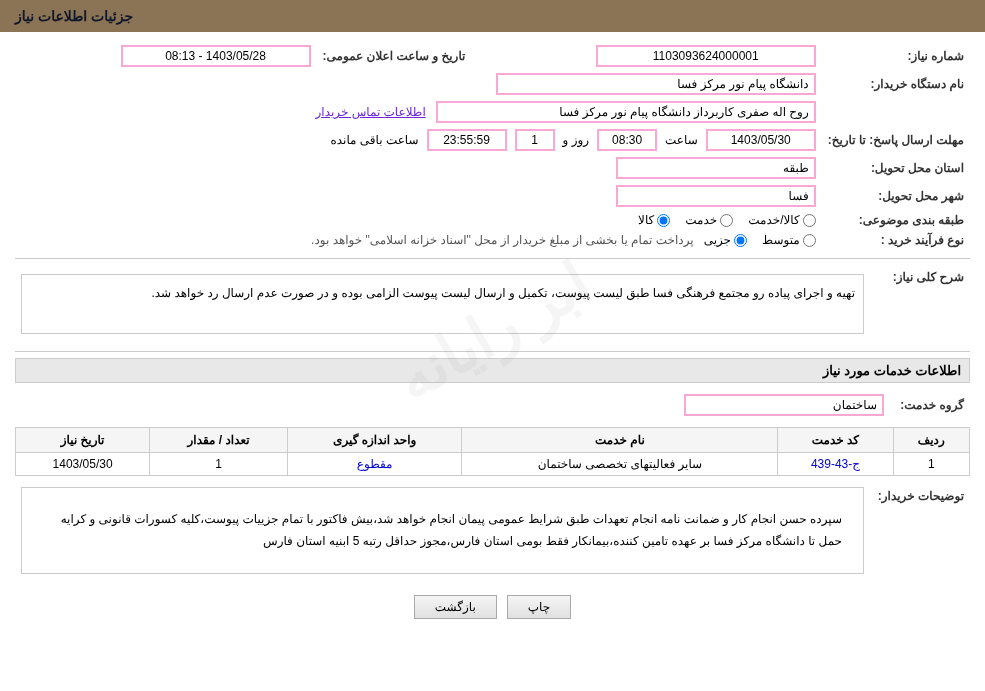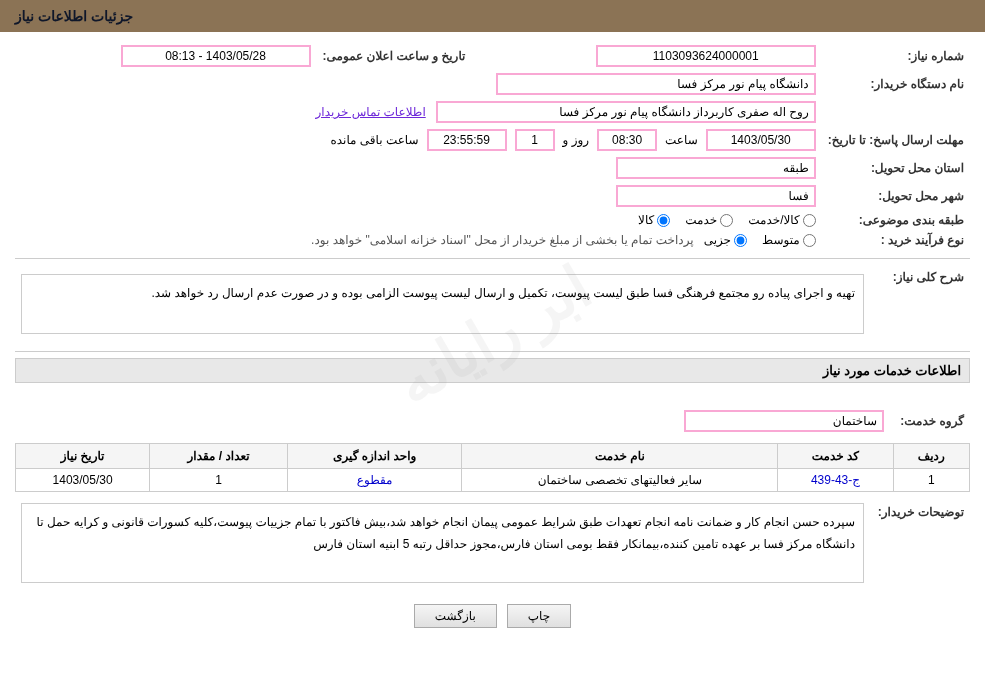--- a/index.html
+++ b/index.html
@@ -24,21 +24,21 @@
       font-weight: bold;
     }
     .content {
       padding: 10px 15px;
     }
     .section-title {
       background: #e8e8e8;
       border: 1px solid #ccc;
       padding: 4px 8px;
       font-weight: bold;
-      margin-bottom: 24px;
+      margin-bottom: 8px;
       font-size: 13px;
       text-align: right;
     }
     .form-table {
       width: 100%;
       border-collapse: collapse;
       margin-bottom: 8px;
     }
     .form-table td {
       padding: 3px 6px;
@@ -104,21 +104,21 @@
       border: 1px solid #ccc;
       padding: 4px 8px;
       text-align: center;
     }
     .data-table tr:nth-child(even) td {
       background: #fafafa;
     }
     .notes-box {
       border: 1px solid #ccc;
       background: #fff;
-      padding: 8px;
+      padding: 21px;
       min-height: 80px;
       text-align: right;
       line-height: 1.8;
       margin-bottom: 8px;
     }
     .button-row {
       text-align: center;
       margin-top: 10px;
       display: flex;
       justify-content: center;

